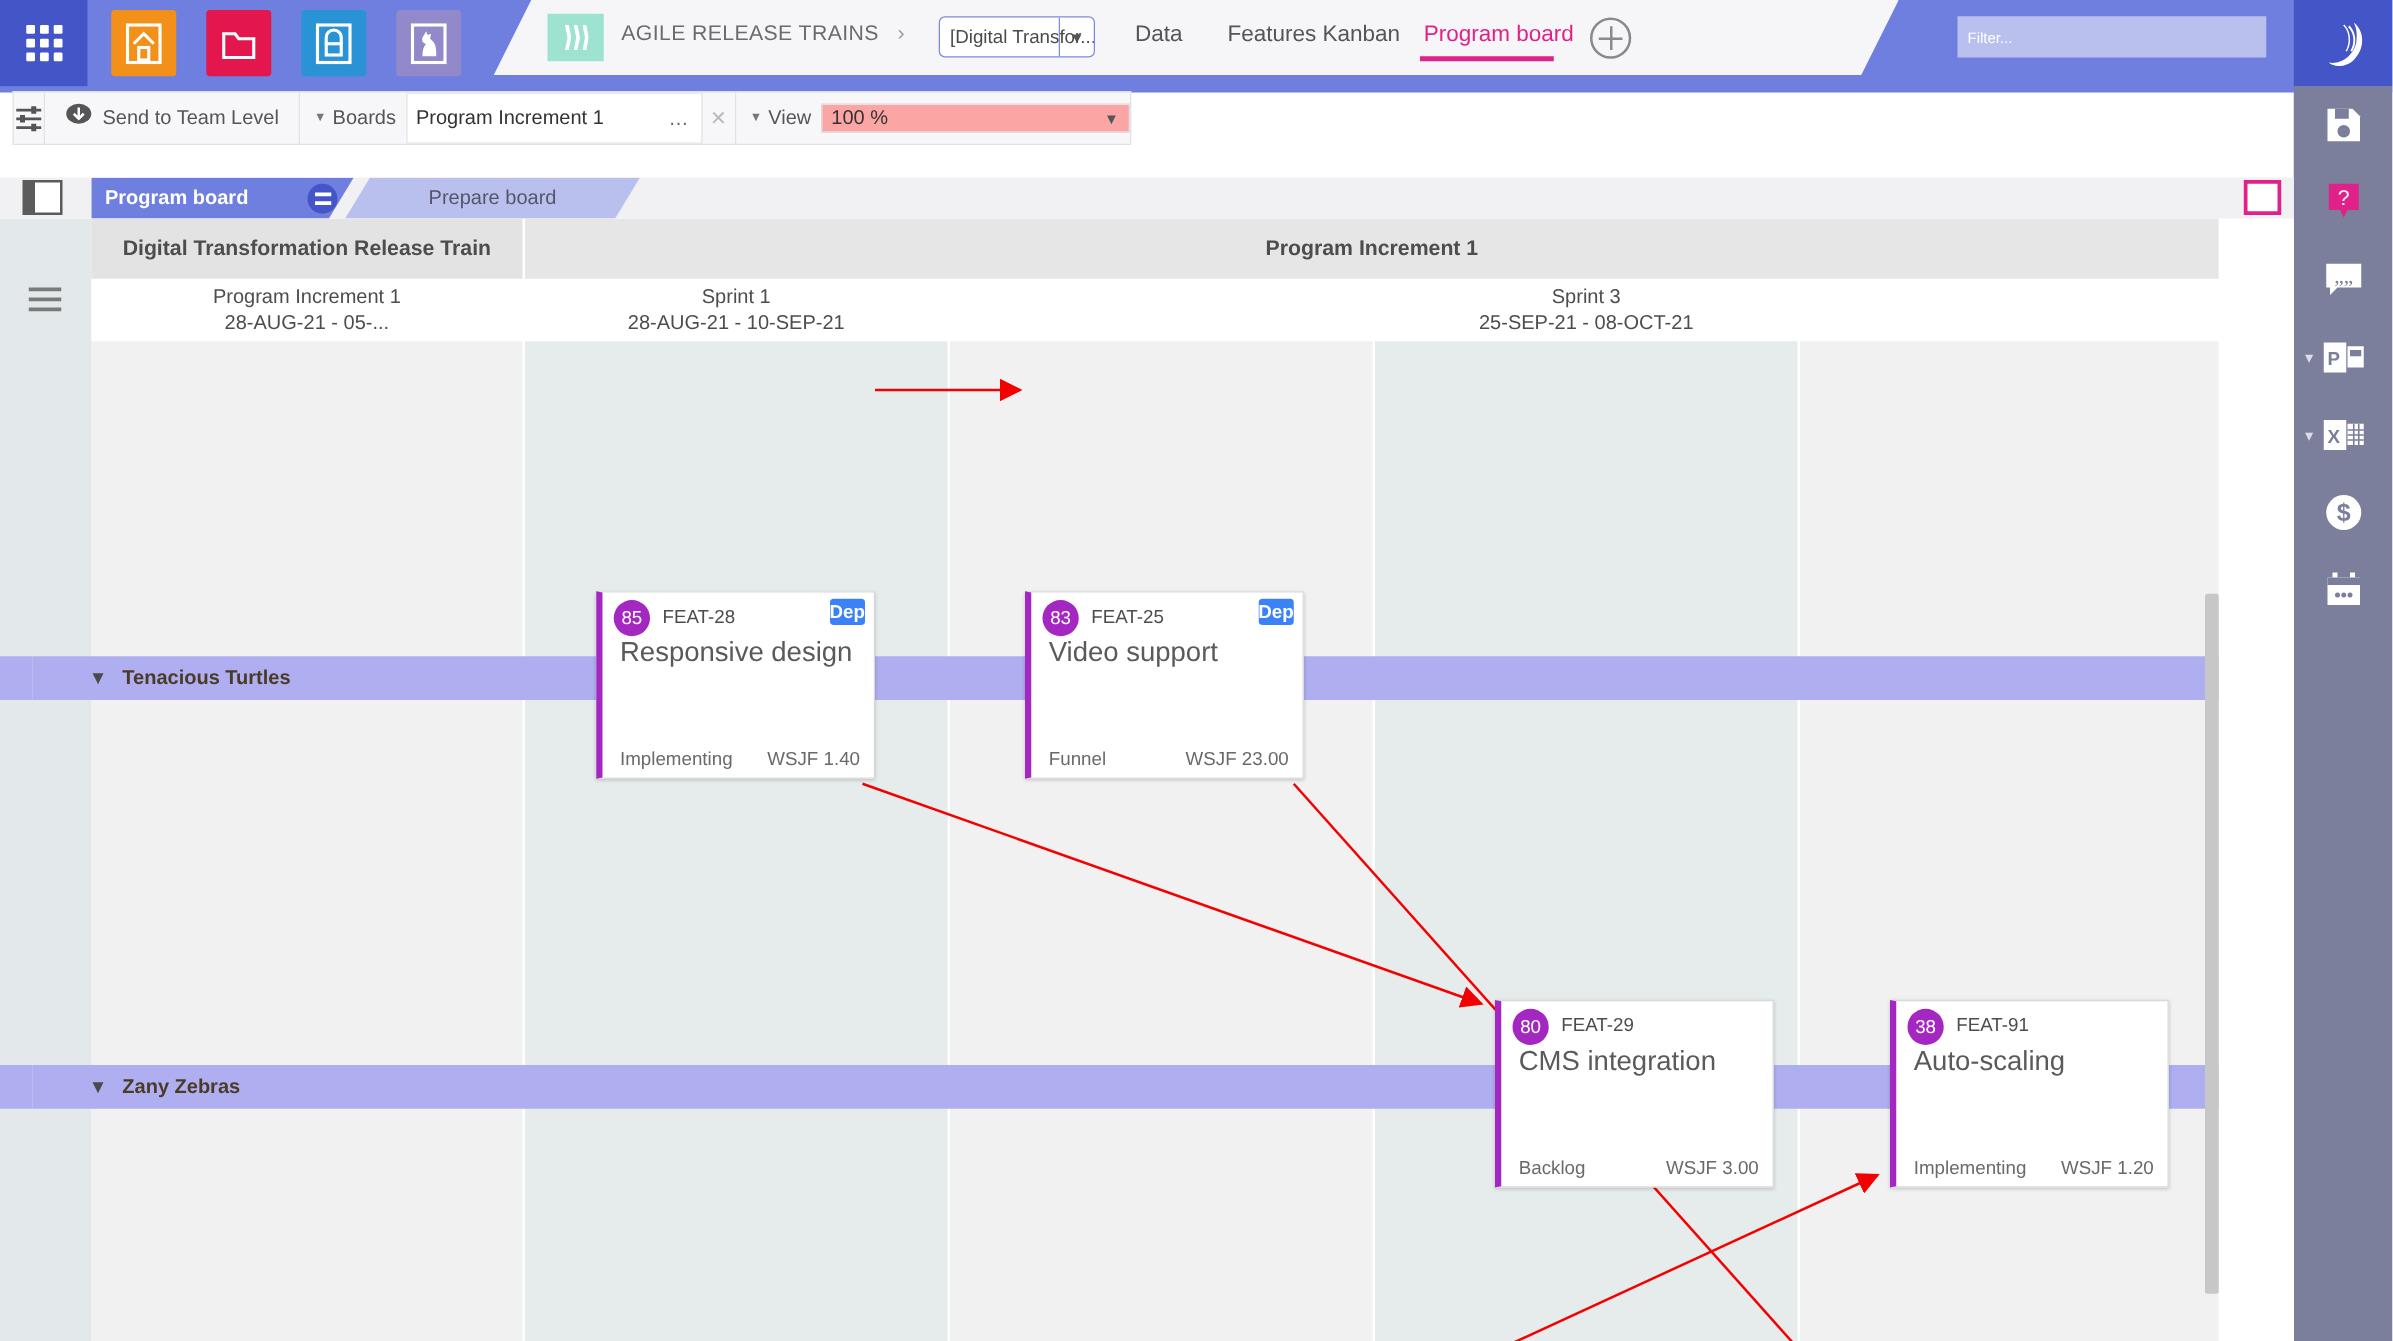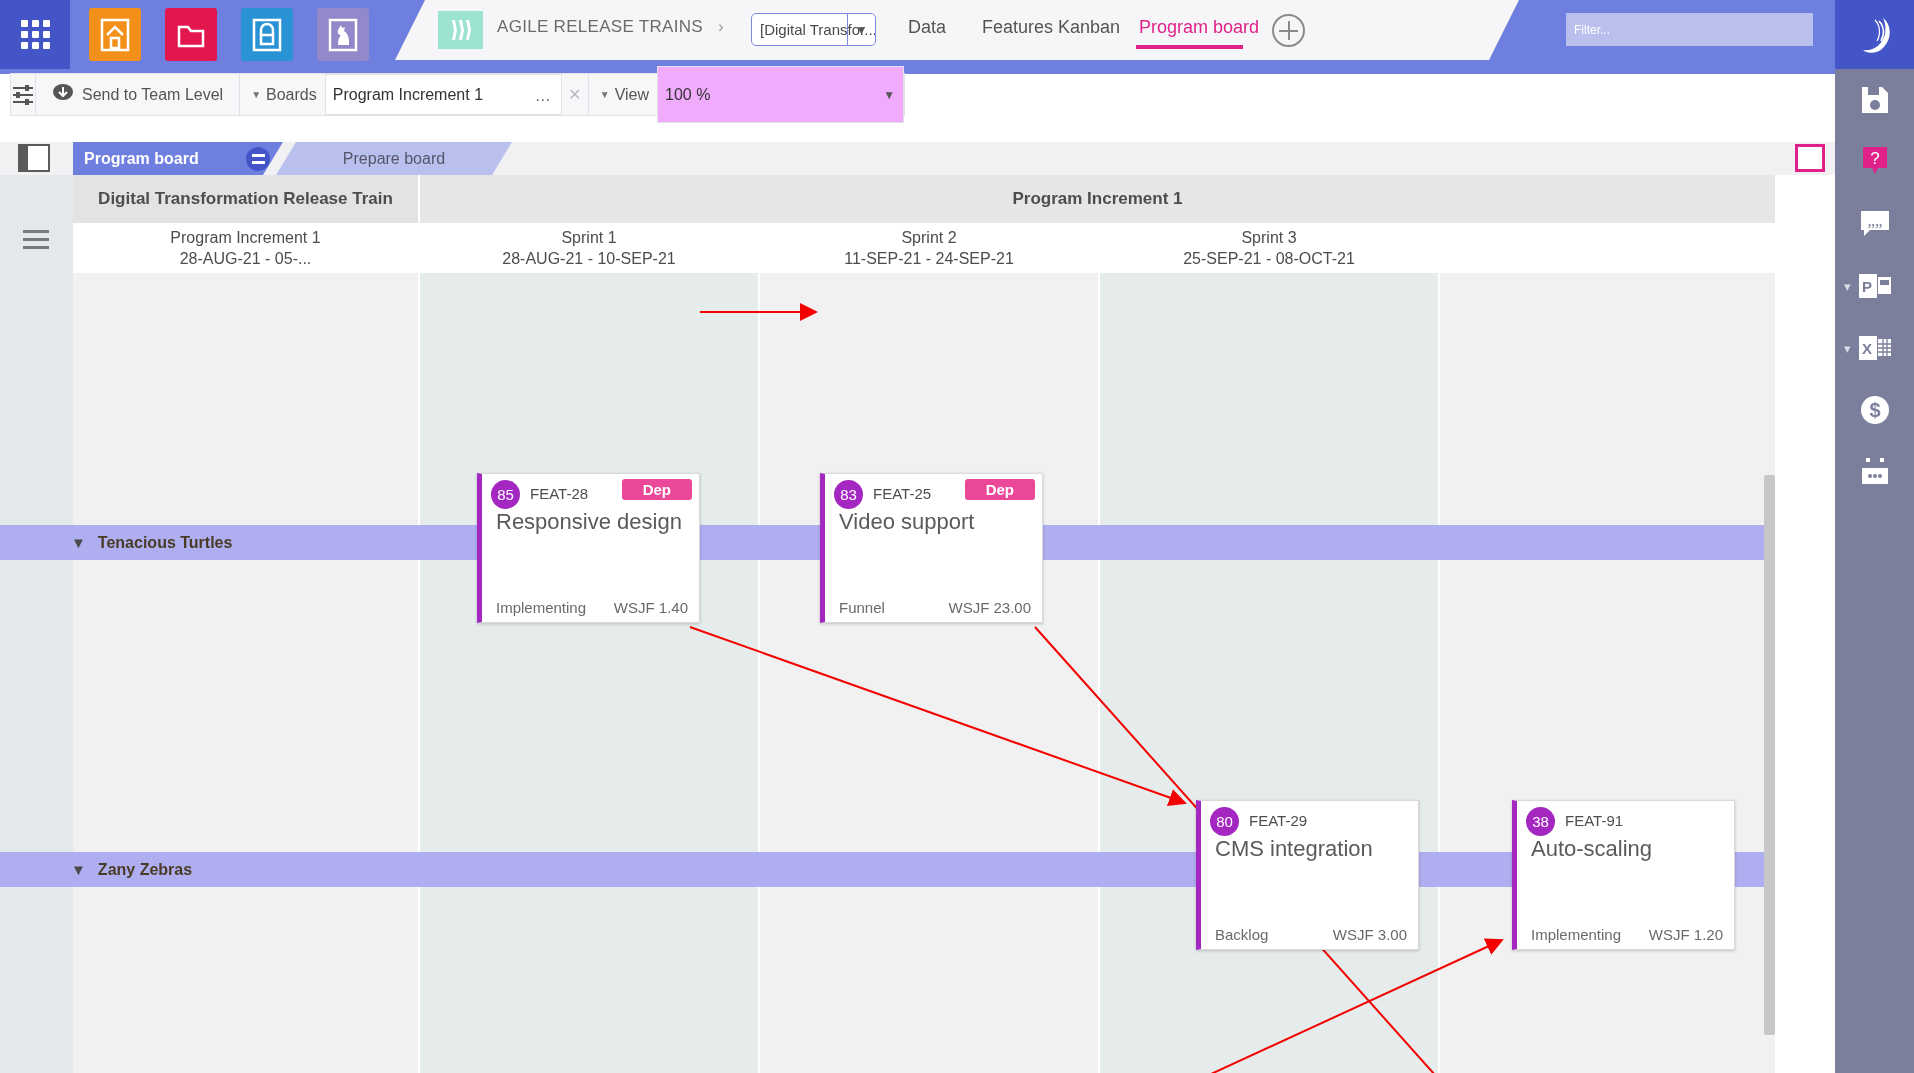--- a/index.html
+++ b/index.html
@@ -119,21 +119,21 @@
   #boards-value {
     position: relative; margin-left: 8px; width: 237px; height: 41px; background: #fff;
     border: 1px solid #e2e2e6; display: flex; align-items: center;
   }
   #boards-value .txt { font-size: 16px; color: #333; padding-left: 7px; }
   #boards-value .dots { position: absolute; right: 9px; top: 12px; font-size: 16px; color: #666; letter-spacing:1px; }
   #boards-clear { width: 26px; text-align: center; font-size: 16px; color: #b9b9c2; }
   #view-group { display: flex; align-items: center; height: 43px; border-left: 1px solid #e2e2e6; padding-left: 6px; }
   #view-group .lbl { font-size: 16px; color: #555; }
   #view-value {
-    position: relative; margin-left: 8px; width: 247px; height: 57px; background: #f0abfc;
+    position: relative; margin-left: 8px; width: 247px; height: 23px; background: #fca5a5;
     border: 1px solid #e2e2e6; display: flex; align-items: center; text-align: right;
   }
   #view-value .txt { font-size: 16px; color: #333; padding-left: 7px; }
   #view-value .cd { position: absolute; right: 8px; font-size: 12px; color: #555; }
 
   
   #boardtabs {
     position: absolute; left: 0; top: 142px; width: 1835px; height: 33px;
     background: #f1f1f3;
   }
@@ -208,22 +208,22 @@
     box-shadow: 0 1px 3px rgba(0,0,0,.20);
   }
   .card .row1 { position: relative; height: 36px; }
   .card .badge {
     position: absolute; left: 9px; top: 6px; width: 29px; height: 29px; border-radius: 50%;
     background: #a327c0; color: #fff; font-size: 15px;
     display: flex; align-items: center; justify-content: center;
   }
   .card .fid { position: absolute; left: 48px; top: 11px; font-size: 15px; color: #4d4d4d; }
   .card .dep {
-    position: absolute; right: 7px; top: 5px; background: #ec4899; color: #fff;
-    font-size: 15px; padding: 2px 21px; border-radius: 3px; font-weight: bold;
+    position: absolute; right: 7px; top: 5px; background: #3b82f6; color: #fff;
+    font-size: 15px; padding: 2px 0; border-radius: 3px; font-weight: bold;
   }
   .card .title {
     padding: 0 0 0 14px; font-size: 22px; color: #5a5a5a; line-height: 24px;
   }
   .card .foot {
     position: absolute; left: 0; bottom: 6px; width: 100%;
     display: flex; justify-content: space-between; padding: 0 11px 0 14px;
     font-size: 15px; color: #6a6a6a;
   }
 
@@ -450,24 +450,20 @@
       <span class="t">Program Increment 1</span>
     </div>
 
     <div class="colhead" style="left:73px;width:345px;">
       <span class="n">Program Increment 1</span>
       <span class="d">28-AUG-21 - 05-...</span>
     </div>
     <div class="colhead" style="left:420px;width:338px;">
       <span class="n">Sprint 1</span>
       <span class="d">28-AUG-21 - 10-SEP-21</span>
-    </div>
-    <div class="colhead" style="left:760px;width:338px;">
-      <span class="n">Sprint 2</span>
-      <span class="d">11-SEP-21 - 24-SEP-21</span>
     </div>
     <div class="colhead" style="left:1100px;width:338px;">
       <span class="n">Sprint 3</span>
       <span class="d">25-SEP-21 - 08-OCT-21</span>
     </div>
 
     <div class="swimlane-gutter" style="top:350px;"></div>
     <div class="swimlane-head" style="top:350px;width:1749px;">
       <span class="chev">▼</span>
       <span class="nm">Tenacious Turtles</span>

